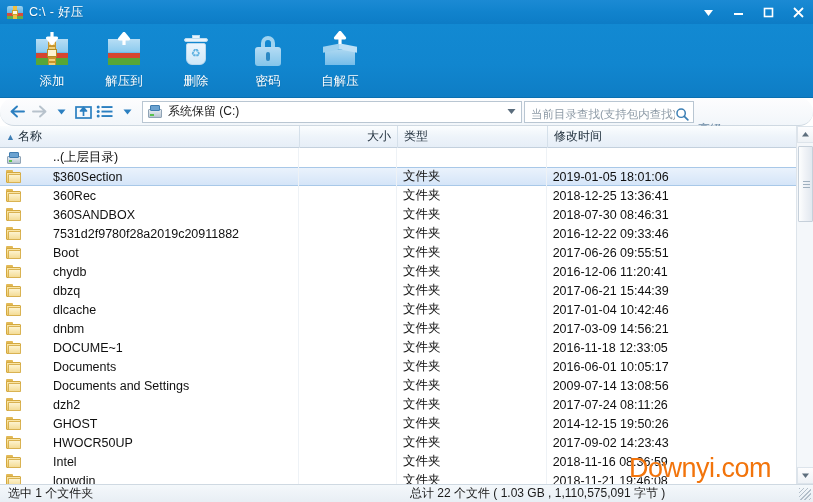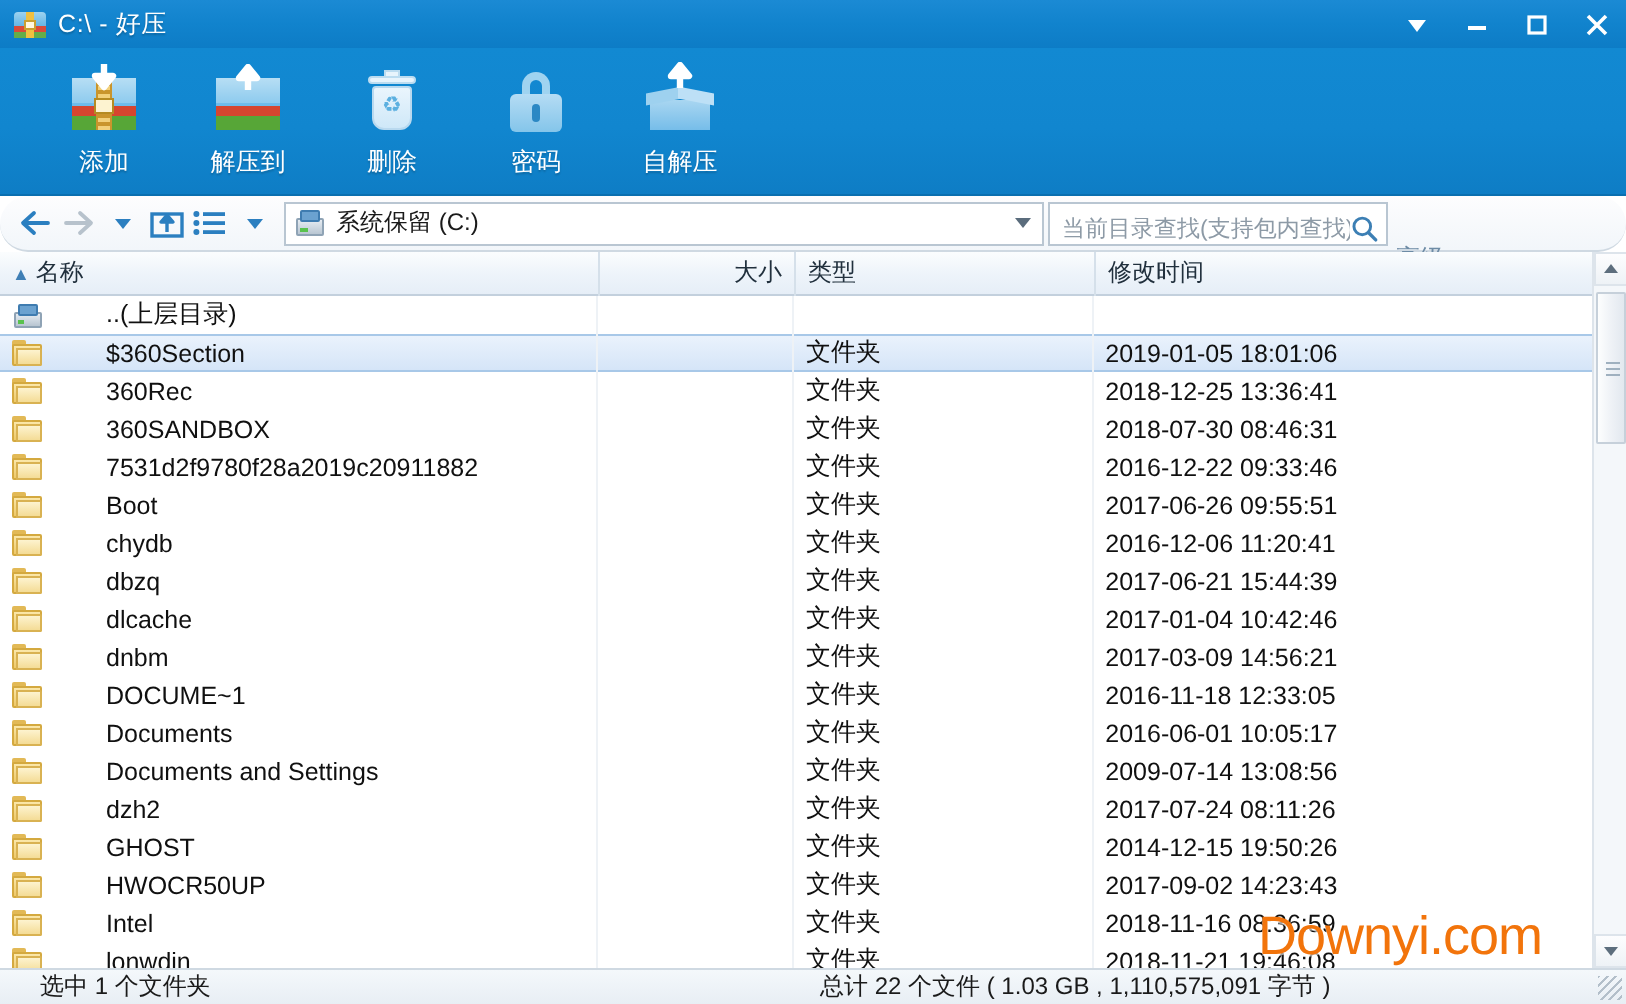--- a/index.html
+++ b/index.html
@@ -183,21 +183,21 @@
   .sb-grip { position:absolute; left:4px; top:34px; width:7px; height:7px;
     background: repeating-linear-gradient(to bottom,#9fb0bf 0 1px, transparent 1px 3px); }
 
   
   .statusbar {
     position:absolute; left:0; bottom:0; width:813px; height:18px;
     background: linear-gradient(to bottom,#f4f8fb,#e8eef4);
     border-top:1px solid #cfd9e2;
     display:flex; align-items:center; font-size:12px; color:#1a1a1a;
   }
-  .sb-left { padding-left:20px; width:300px; white-space:nowrap;}
+  .sb-left { padding-left:8px; width:300px; white-space:nowrap;}
   .sb-mid { flex:1 1 auto; text-align:left; padding-left:110px; white-space:nowrap;}
   .sb-grip2 { width:12px; height:12px; margin-right:2px;
     background: repeating-linear-gradient(135deg,#b3bfca 0 1px, transparent 1px 3px);}
 
   
   .watermark {
     position:absolute; right:42px; bottom:18px;
     font-size:27px; font-weight:normal; color:#F2740B;
     font-family:"Liberation Sans", sans-serif; letter-spacing:-0.5px;
     pointer-events:none; text-shadow:0 1px 0 rgba(255,255,255,0.6);

